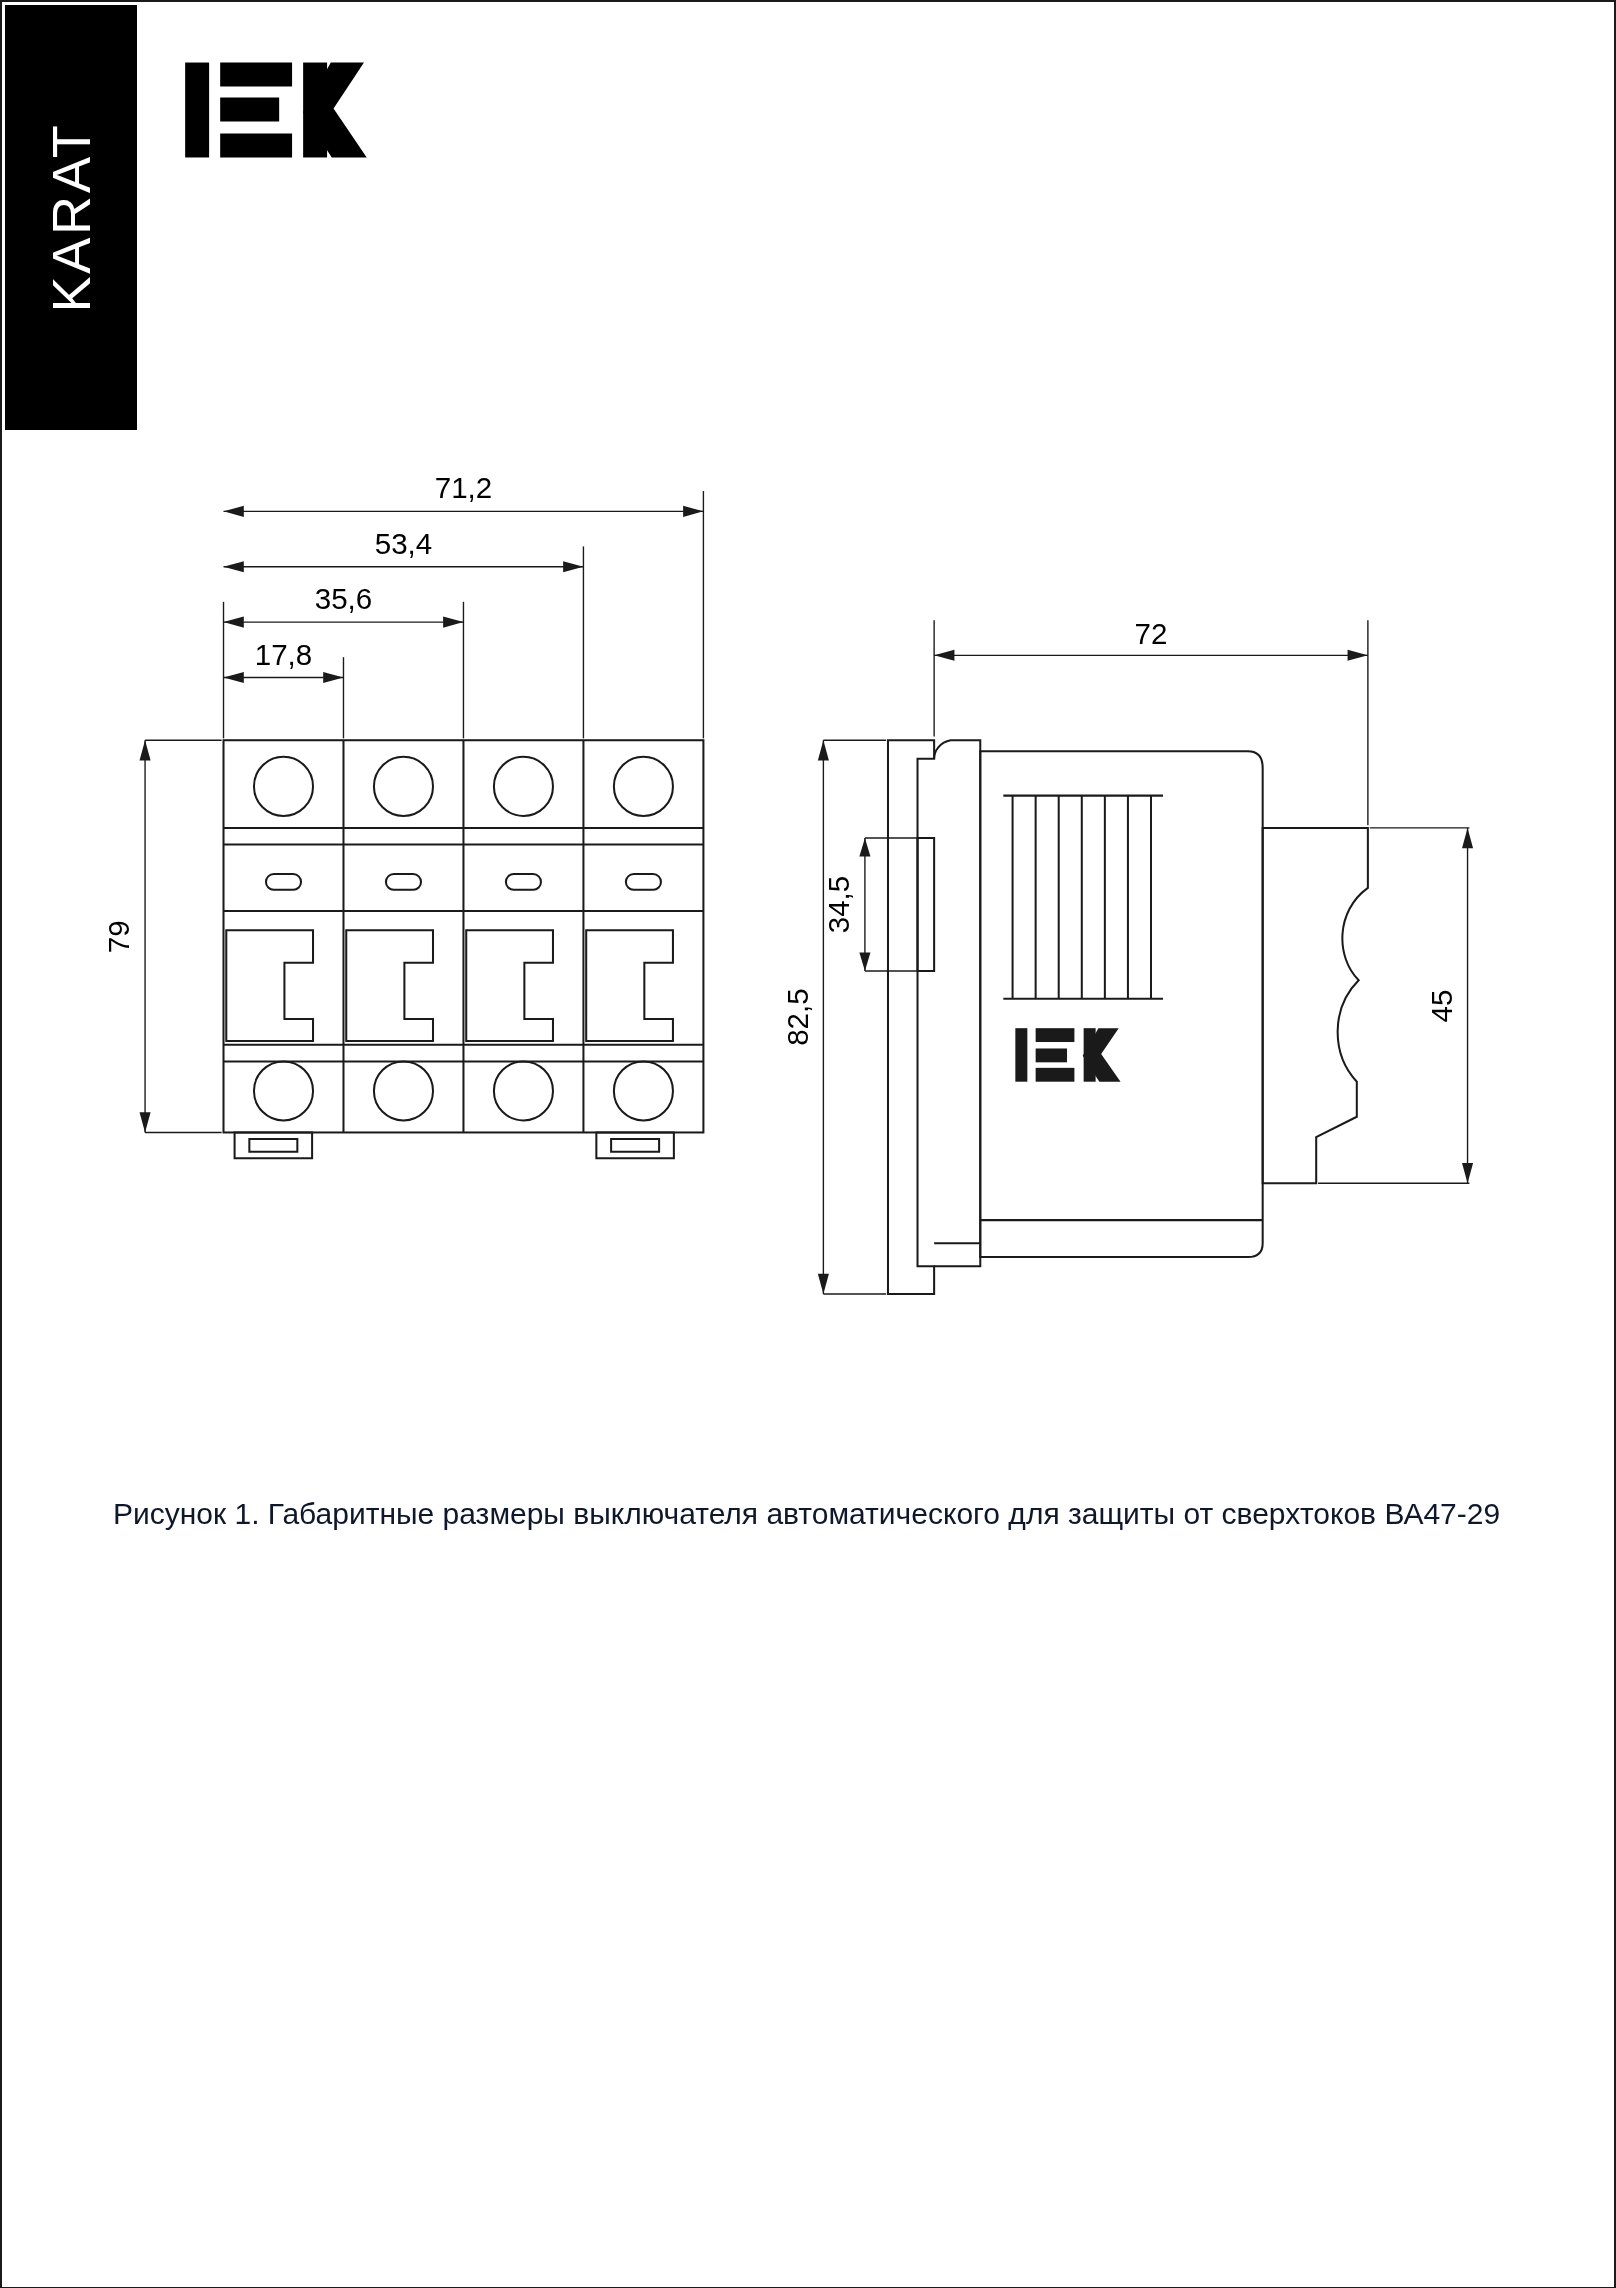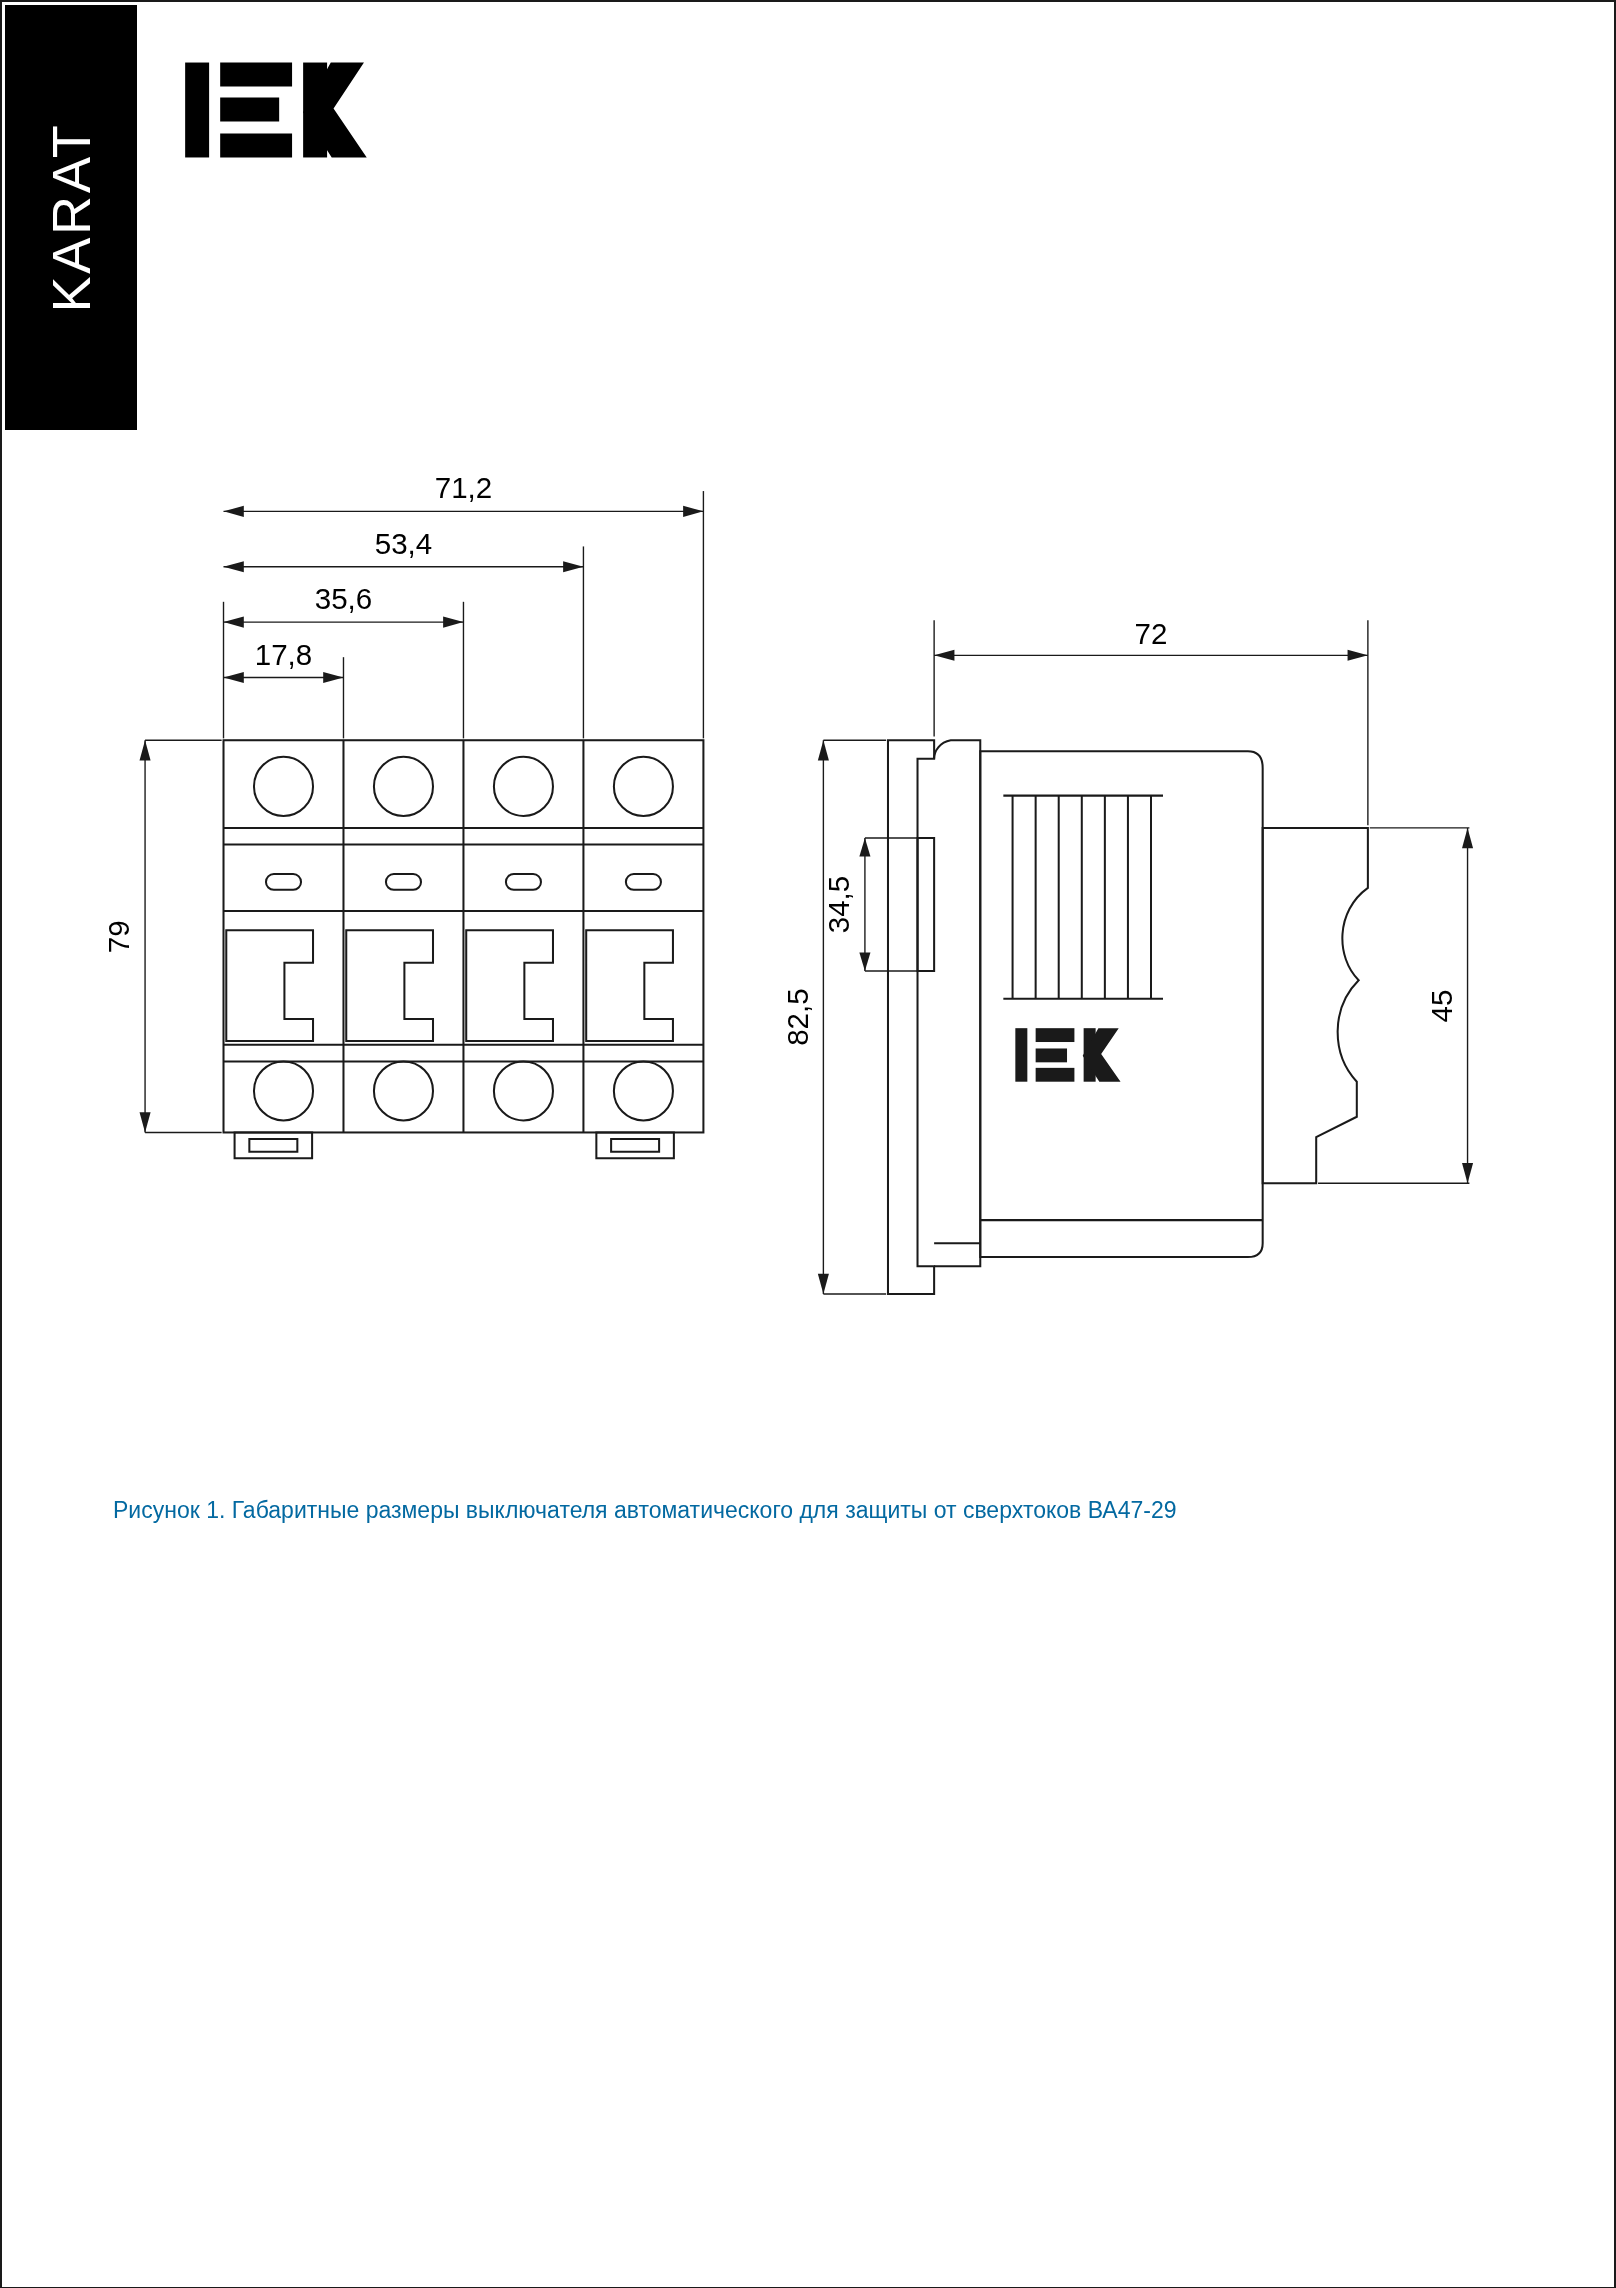--- a/index.html
+++ b/index.html
@@ -60,22 +60,22 @@
     top: 406px;
     width: 1616px;
     height: 1089px;
   }
   
   .caption {
     position: absolute;
     left: 111px;
     top: 1495px;
     width: 1403px;
-    font-size: 23px;
-    color: #0369a1;
+    font-size: 30px;
+    color: #0f172a;
     letter-spacing: 0px;
   }
   svg { display: block; }
   text {
     font-family: "Liberation Sans", sans-serif;
     fill: #000000;
   }
 </style>
 </head>
 <body>

